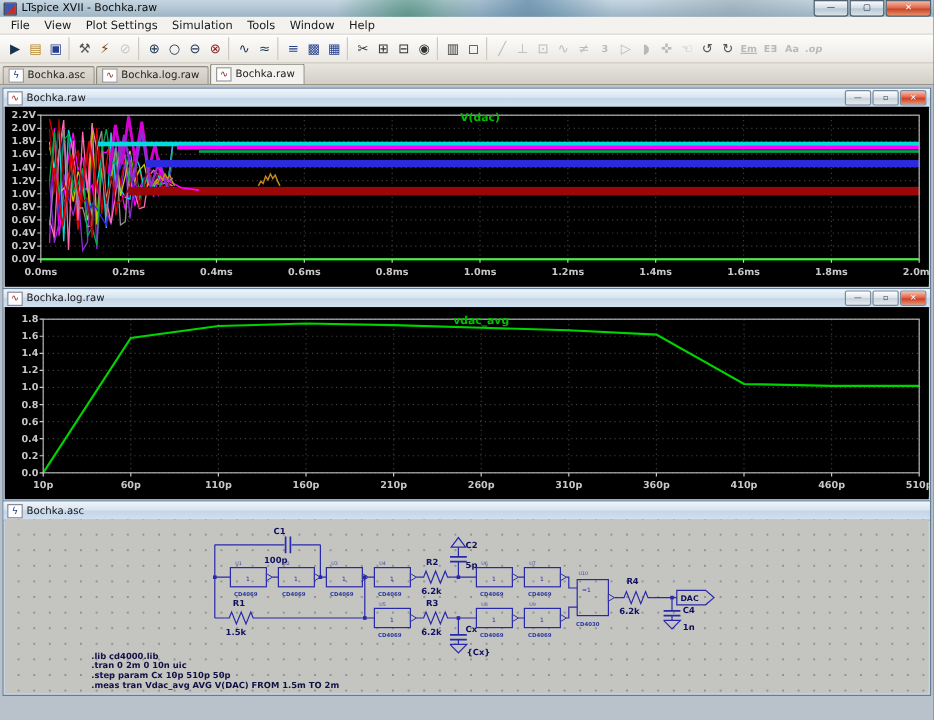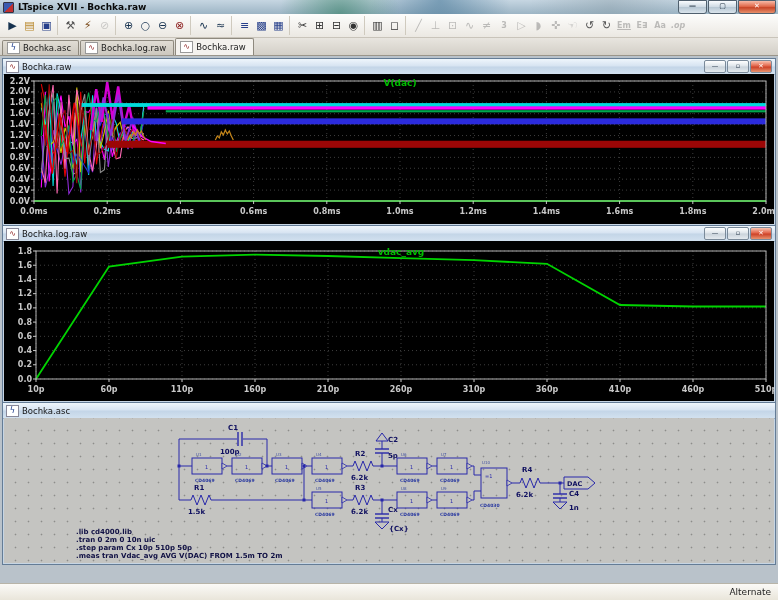--- a/index.html
+++ b/index.html
@@ -1,21 +1,21 @@
 <!DOCTYPE html>
 <html><head>
 <meta charset="utf-8">
 <style>
   html,body{margin:0;padding:0;width:778px;height:600px;overflow:hidden;
     font-family:"DejaVu Sans","Liberation Sans",sans-serif;background:#000;}
   .app{width:778px;height:600px;display:flex;flex-direction:column;background:#e9e7e3;}
 
   
   .titlebar{height:14px;flex:0 0 14px;position:relative;display:flex;align-items:center;
-    padding:0 3px;font-size:9px;font-weight:bold;color:#0a0a0a;
+    padding:0 3px;font-size:9px;font-weight:normal;color:#0a0a0a;
     background:
       radial-gradient(circle at 340px 14px, rgba(40,120,90,.55), transparent 60px),
       radial-gradient(circle at 440px 0px, rgba(30,90,130,.45), transparent 70px),
       radial-gradient(circle at 610px 8px, rgba(130,150,160,.4), transparent 80px),
       linear-gradient(#c6d6e2,#9db5c5);}
   .app-icon{width:9px;height:9px;border-radius:1px;border:1px solid #334;
     background:linear-gradient(135deg,#3a5ab0 55%,#c03030 55%);}
   .title-text{margin-left:4px;}
   .win-controls{position:absolute;right:2px;top:0;display:flex;gap:1px;}
   .win-btn{width:27px;height:12px;border:1px solid #50606e;border-radius:0 0 3px 3px;
@@ -88,20 +88,29 @@
   <div class="titlebar">
     <span class="app-icon"></span>
     <span class="title-text">LTspice XVII - Bochka.raw</span>
     <div class="win-controls">
       <span class="win-btn">—</span>
       <span class="win-btn">▢</span>
       <span class="win-btn close">✕</span>
     </div>
   </div>
 
+  <div class="menubar" id="menubar">
+      <span class="menu-item">File</span>
+      <span class="menu-item">View</span>
+      <span class="menu-item">Plot Settings</span>
+      <span class="menu-item">Simulation</span>
+      <span class="menu-item">Tools</span>
+      <span class="menu-item">Window</span>
+      <span class="menu-item">Help</span>
+    </div>
 
   <div class="toolbar" id="toolbar">
       <div class="tb-group">
         <span class="tb-icon" style="color: rgb(22, 50, 79);">▶</span>
         <span class="tb-icon" style="color: rgb(184, 135, 42);">▤</span>
         <span class="tb-icon" style="color: rgb(39, 64, 139);">▣</span>
       </div>
       <div class="tb-group">
         <span class="tb-icon" style="color: rgb(85, 85, 85);">⚒</span>
         <span class="tb-icon" style="color: rgb(122, 74, 26);">⚡</span>
@@ -507,17 +516,14 @@
               <text x="72" y="124">.tran 0 2m 0 10n uic</text>
               <text x="72" y="132">.step param Cx 10p 510p 50p</text>
               <text x="72" y="140">.meas tran Vdac_avg AVG V(DAC) FROM 1.5m TO 2m</text>
             </g>
           </svg>
       </div>
     </div>
 
   </div>
 
-  <div class="statusbar">
-    <span class="status-right">Alternate</span>
-  </div>
 
 </div>
 
 </body></html>

